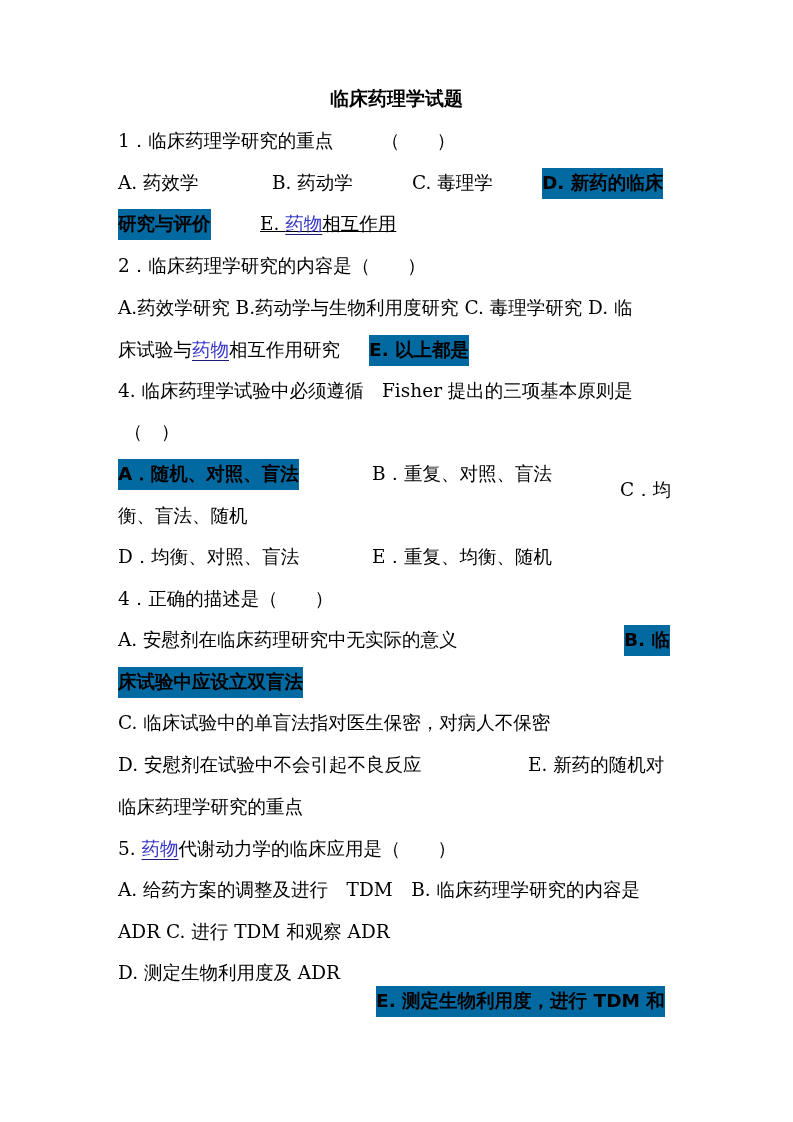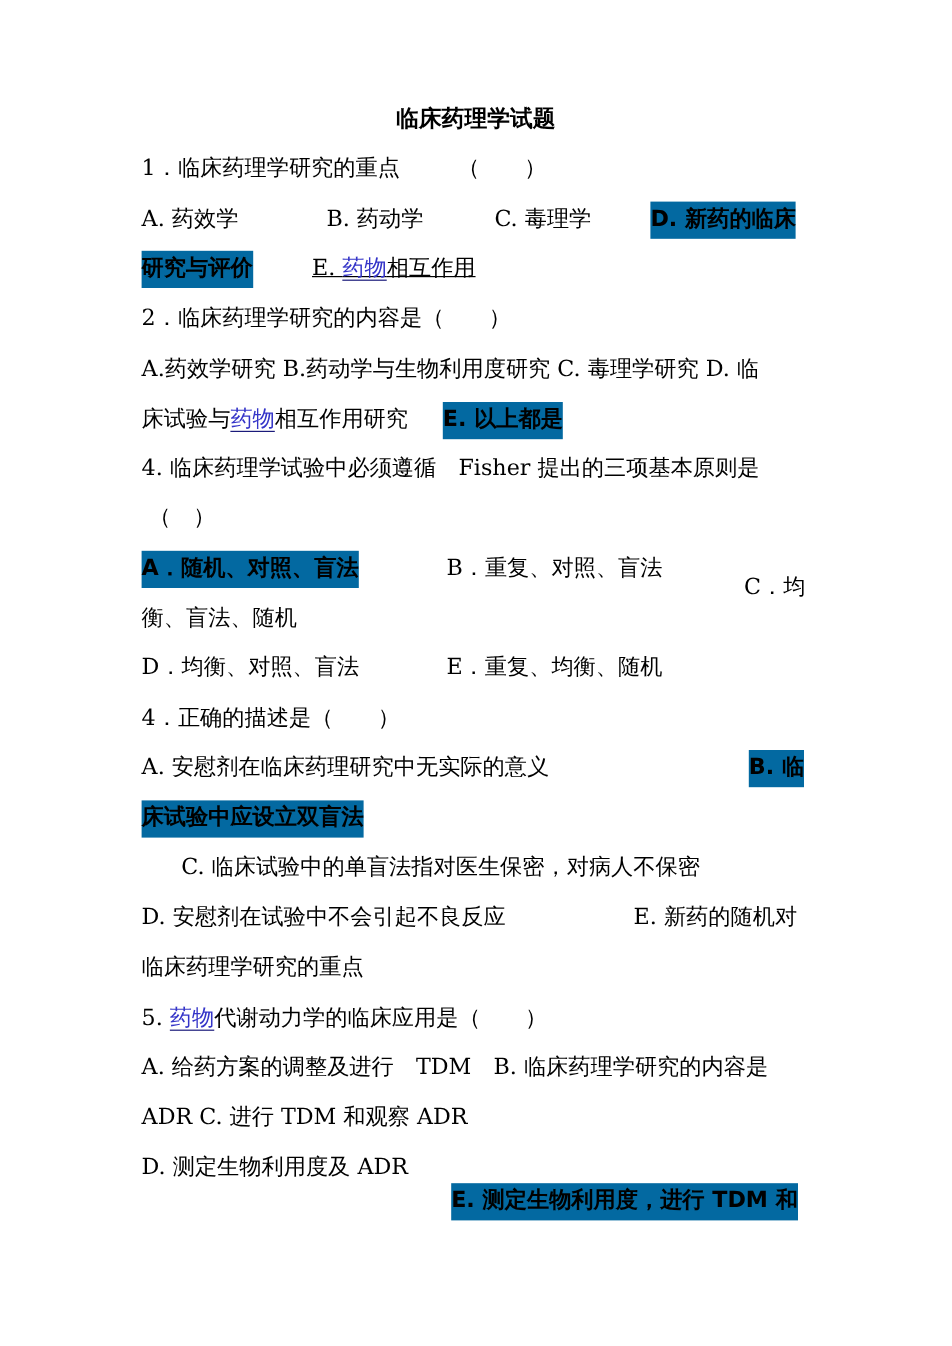--- a/index.html
+++ b/index.html
@@ -84,21 +84,21 @@
   </div>
   <div class="line" style="top:626px;">
     <span>A. 安慰剂在临床药理研究中无实际的意义</span>
   </div>
   <div class="line" style="top:626px; left:624px;">
     <span class="hl">B. 临</span>
   </div>
   <div class="line" style="top:668px;">
     <span class="hl">床试验中应设立双盲法</span>
   </div>
-  <div class="line" style="top:709px;margin-left:33px;">
+  <div class="line" style="top:709px;">
     <span>C. 临床试验中的单盲法指对医生保密，对病人不保密</span>
   </div>
   <div class="line" style="top:751px;">
     <span>D. 安慰剂在试验中不会引起不良反应</span>
   </div>
   <div class="line" style="top:751px; left:528px;">
     <span>E. 新药的随机对</span>
   </div>
   <div class="line" style="top:793px;">
     <span>临床药理学研究的重点</span>

